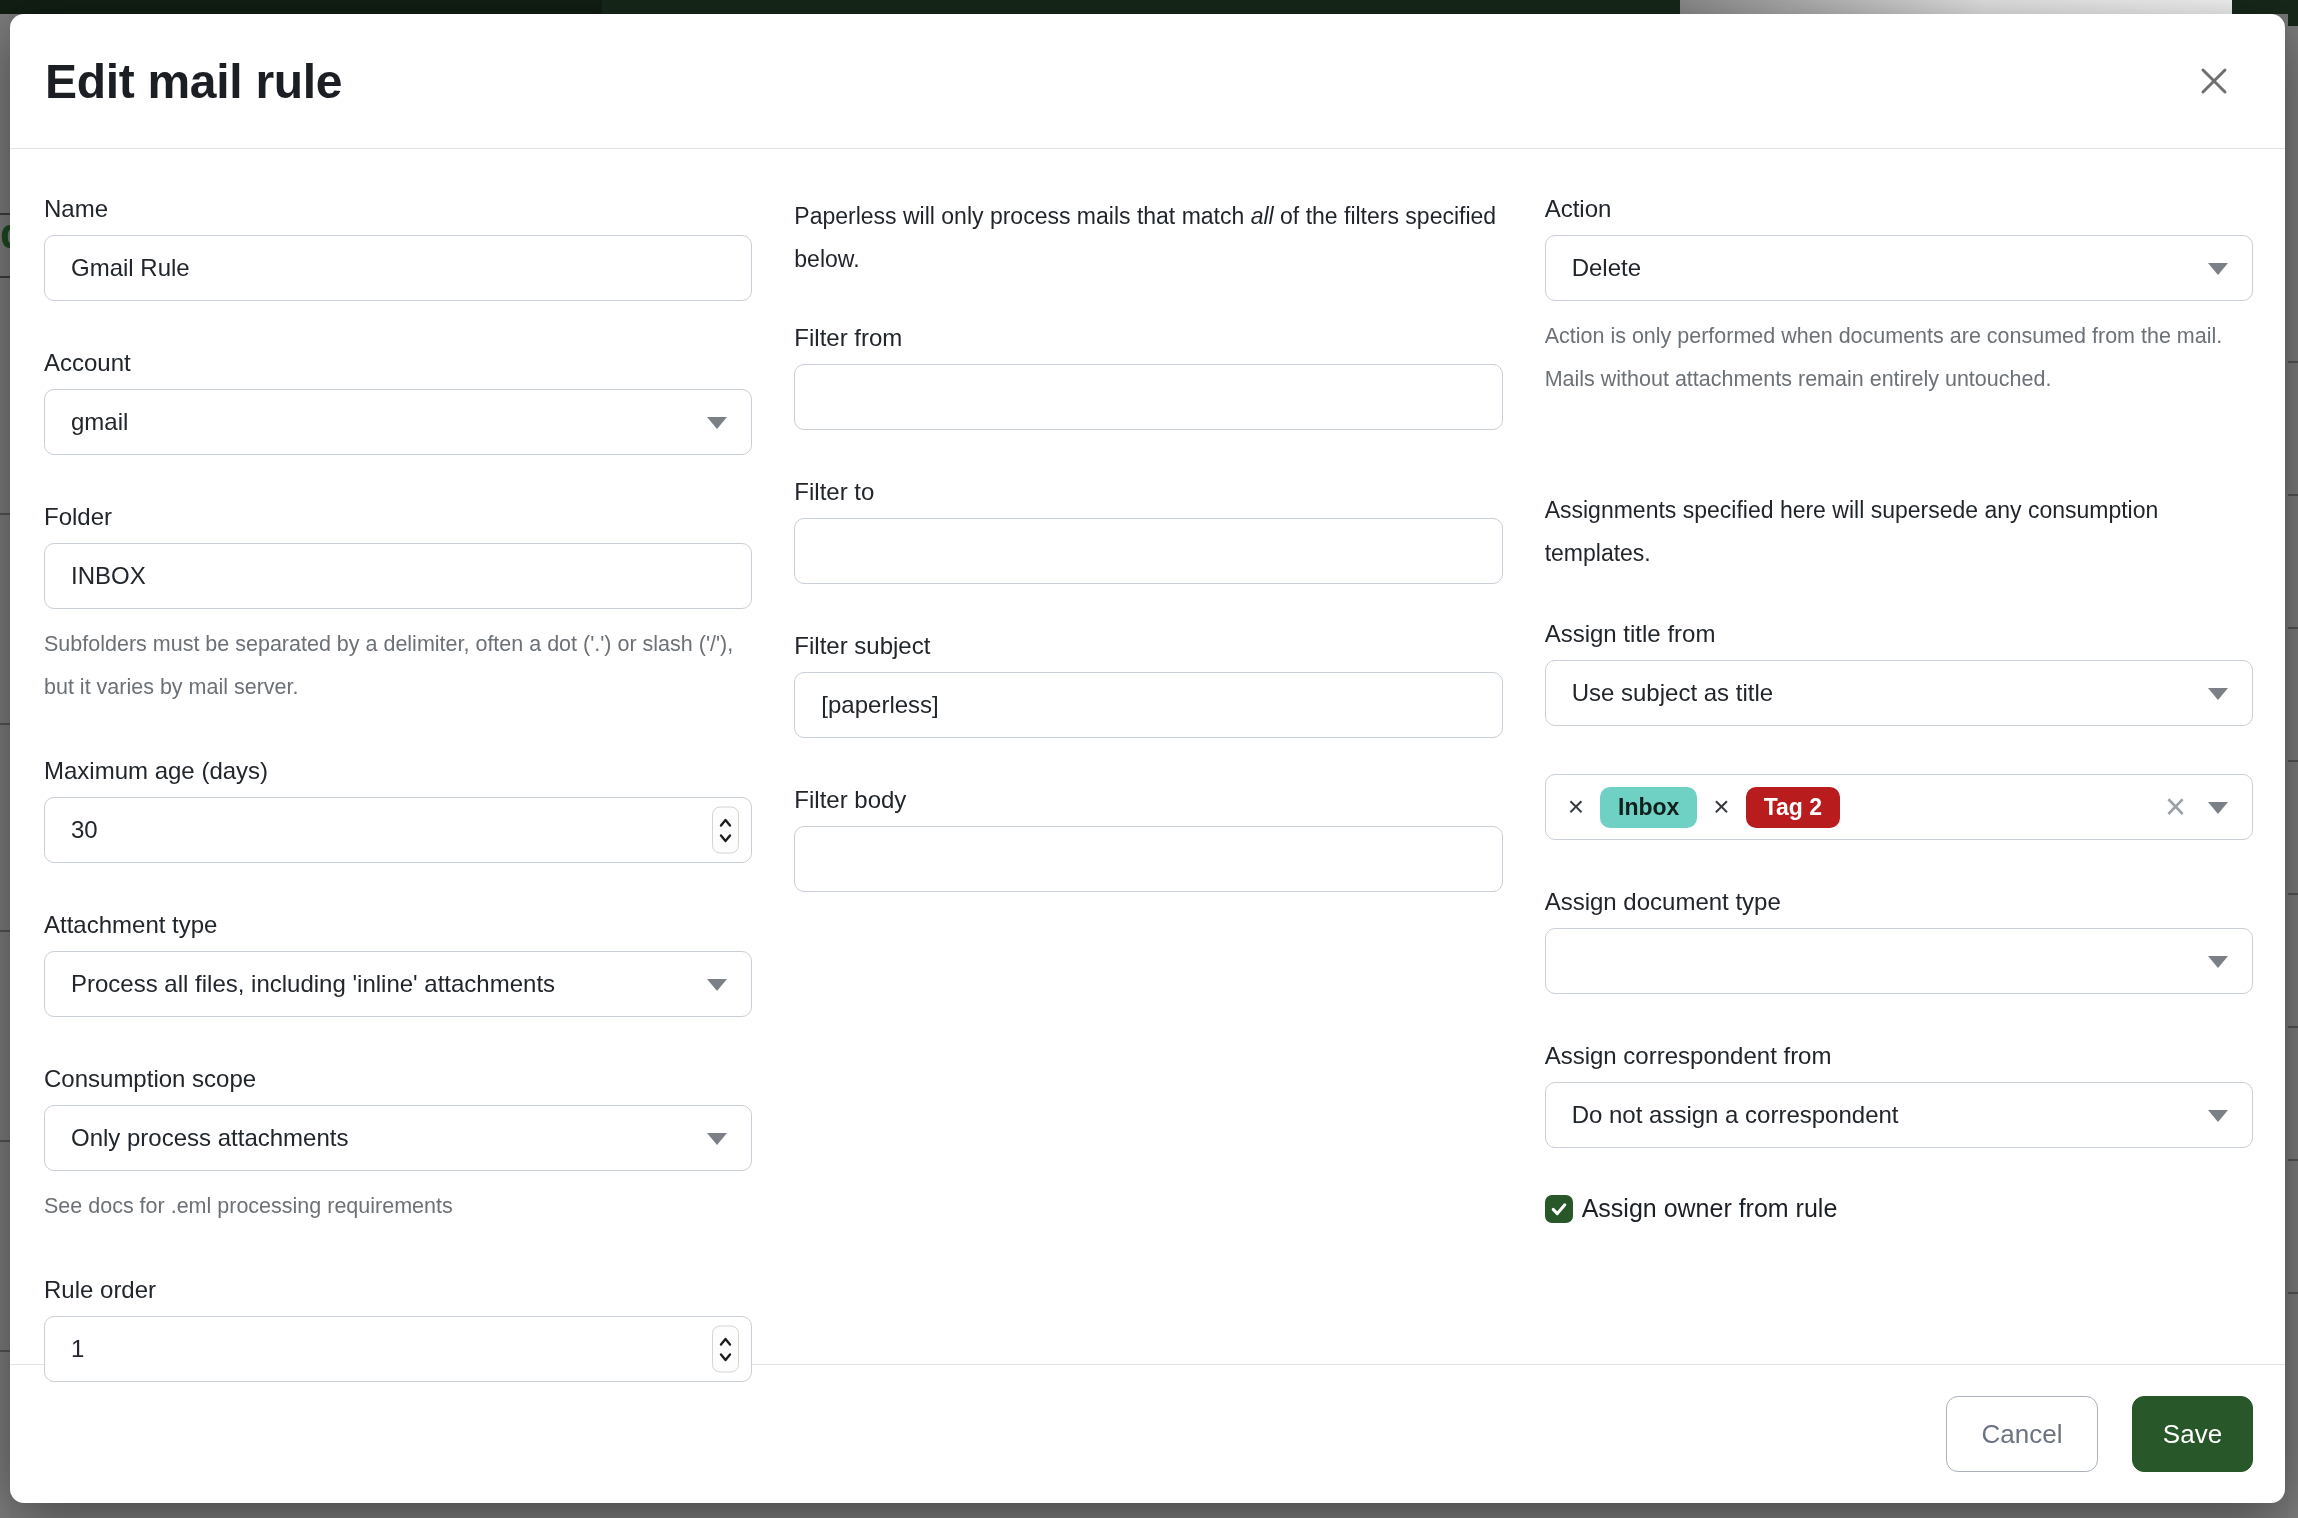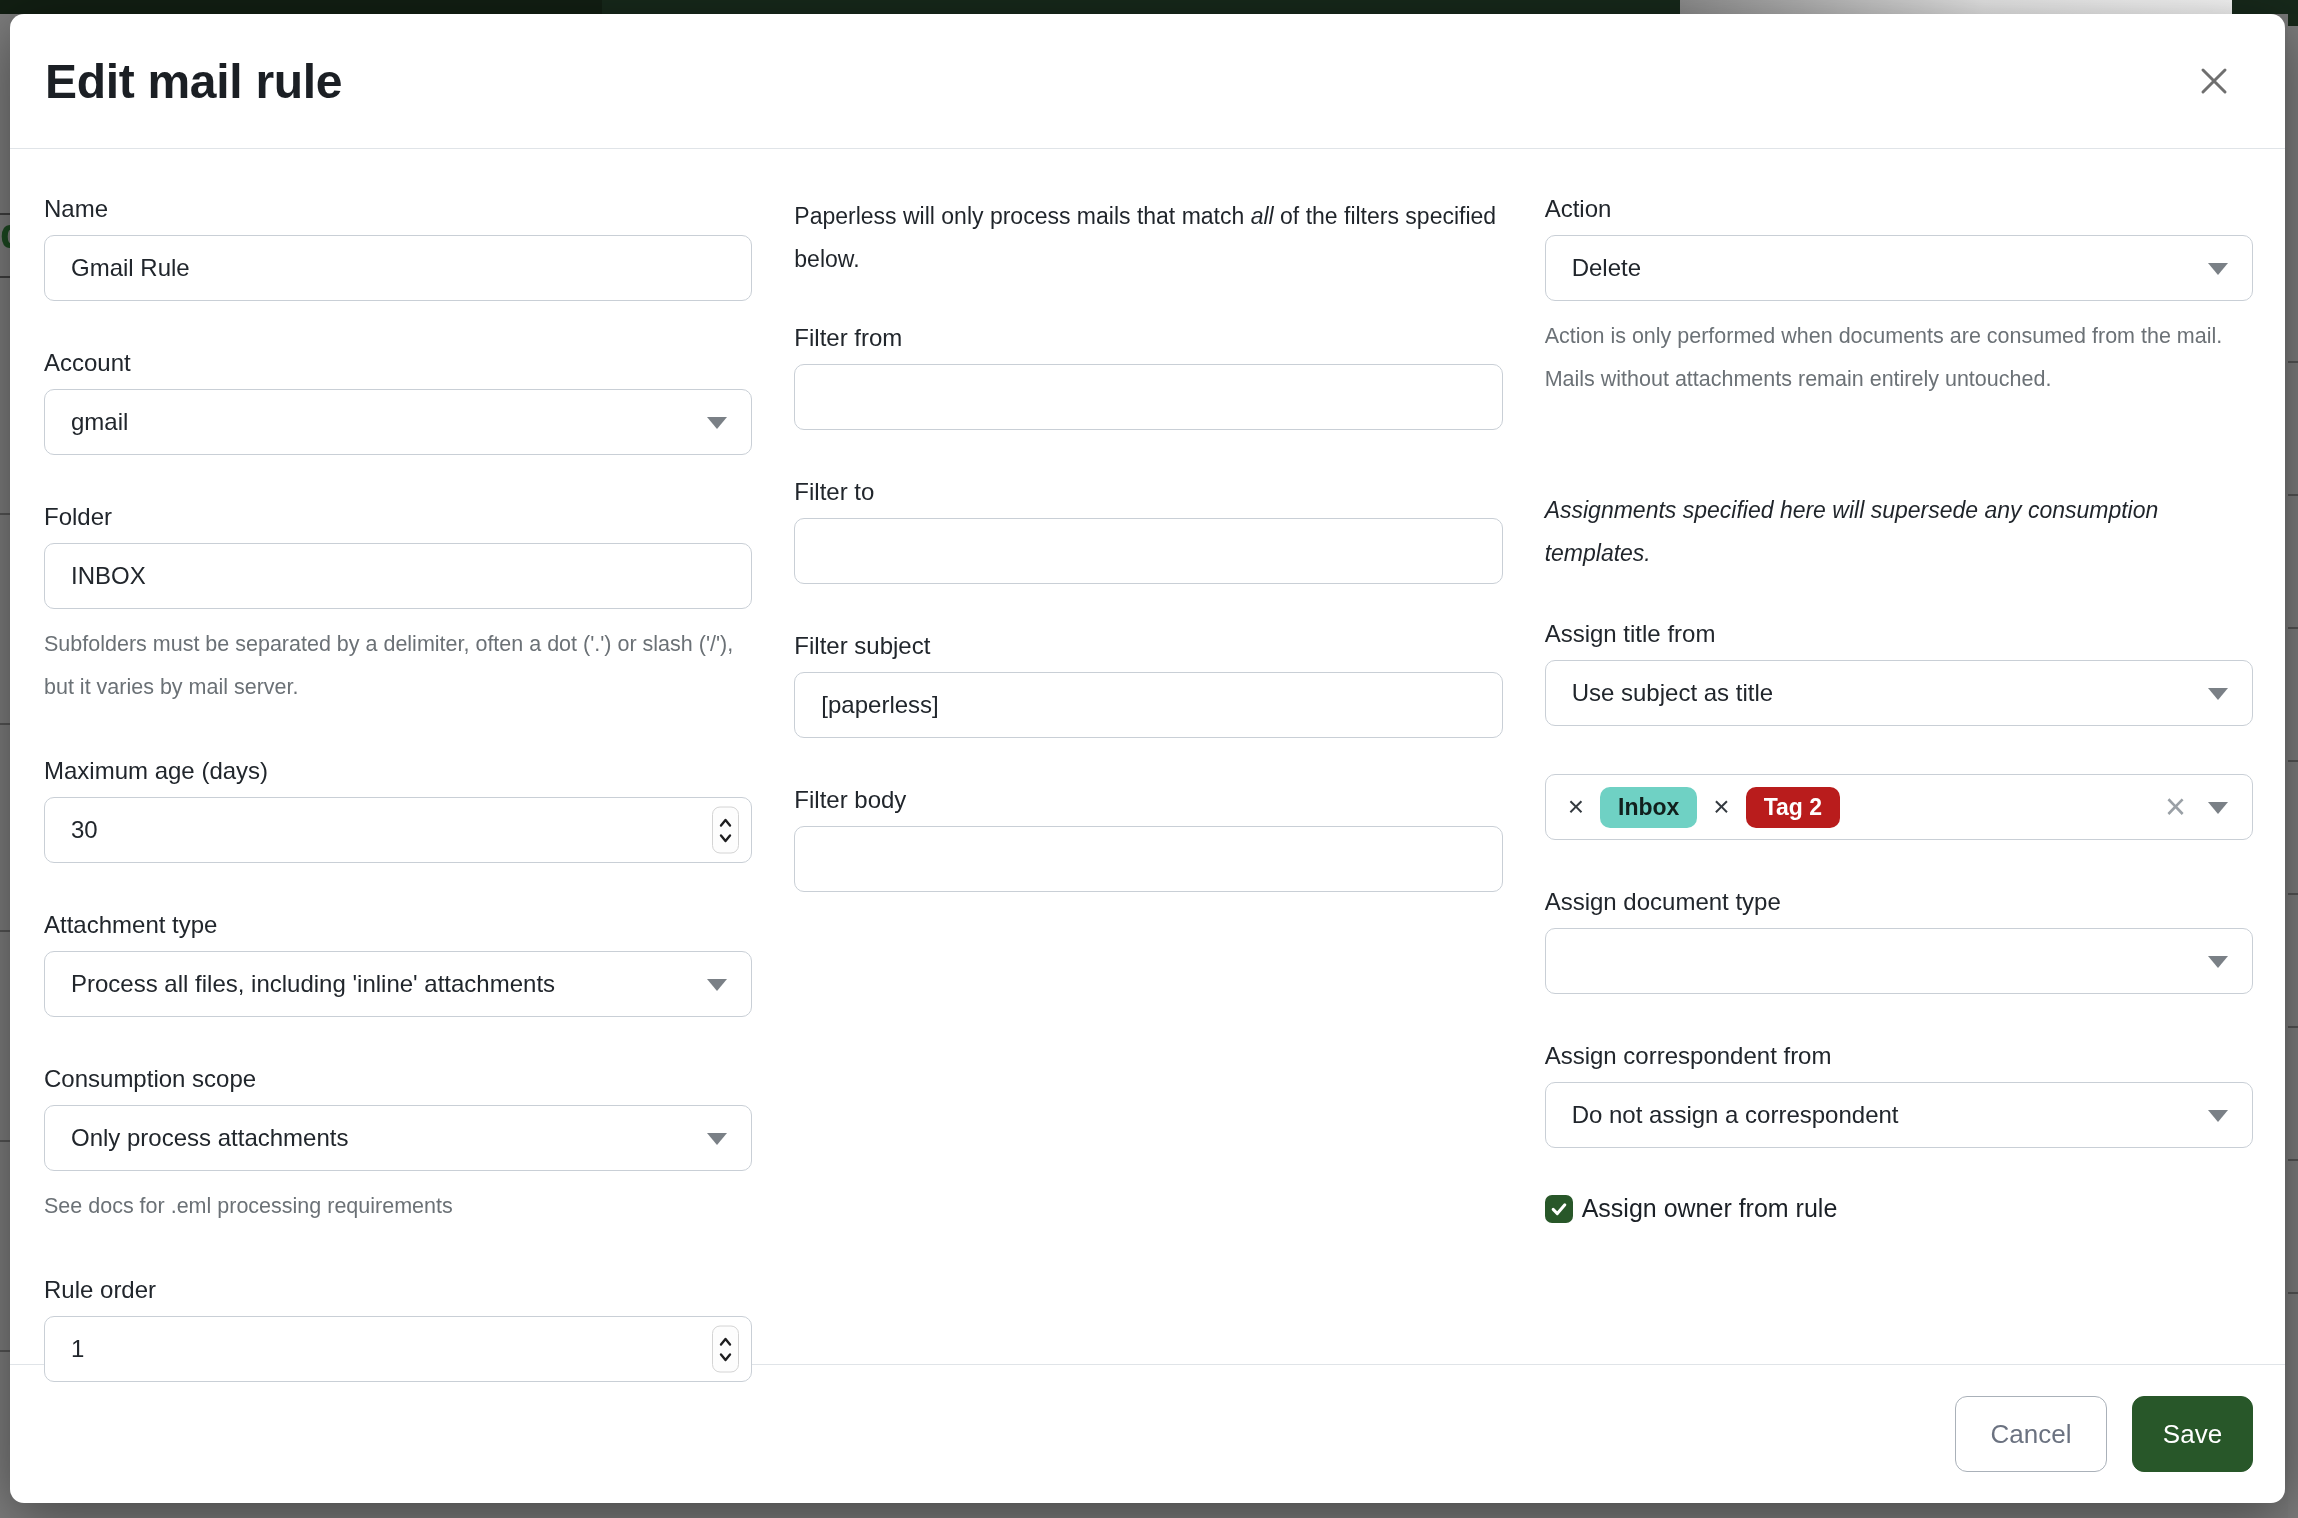--- a/index.html
+++ b/index.html
@@ -70,21 +70,21 @@
     width:27px; height:47px; background:#fdfdfd;
     border:1px solid #d4d4d4; border-radius:8px;
     display:flex; align-items:center; justify-content:center; cursor:pointer;
   }
   .number-wrap { position:relative; }
 
   .help { font-size:21.5px; line-height:2.0; color:#6b7176; margin-top:14px; }
 
   .note { font-size:23px; line-height:1.85; color:#1f242a; margin-bottom:44px; }
   .note .em { font-style:italic; }
-  .assignments-note { font-size:23px; line-height:1.85; color:#1f242a; font-style:italic;
+  .assignments-note { font-size:23px; line-height:1.85; color:#1f242a; 
                       margin-top:88px; margin-bottom:46px; }
 
   
   .tags-control { padding:0 110px 0 20px; gap:14px; }
   .tag-remove { font-size:28px; color:#343a40; cursor:pointer; padding:0 2px; }
   .tag-pill { border-radius:10px; padding:7px 18px; font-size:23px; font-weight:700; white-space:nowrap; }
   .tag-inbox { background:#6fd1c4; color:#11201d; }
   .tag-2     { background:#b91c1c; color:#ffffff; }
   .tags-clear { position:absolute; right:66px; font-size:36px; font-weight:400; color:#9aa0a6; cursor:pointer; line-height:1; }
 
@@ -92,21 +92,21 @@
   .checkbox-row { display:flex; align-items:flex-end; gap:9px; margin-top:46px; }
   .checkbox {
     width:28px; height:28px; border-radius:7px; background:#285729;
     display:flex; align-items:center; justify-content:center; cursor:pointer; flex:0 0 28px;
   }
   .checkbox-label { font-size:25px; color:#1b2026; }
 
   .modal-footer {
     flex:1; border-top:1px solid #e0e4e8;
     display:flex; align-items:center; justify-content:flex-end;
-    gap:25px; padding:0 32px;
+    gap:34px; padding:0 32px;
   }
   .btn { height:76px; border-radius:12px; font-size:26px; font-family:"Liberation Sans",sans-serif;
          display:flex; align-items:center; justify-content:center; cursor:pointer; }
   .btn-cancel { width:152px; background:#fff; border:1.5px solid #aab1b9; color:#6b7280; }
   .btn-save   { width:121px; background:#285729; border:1.5px solid #285729; color:#fff; }
 </style>
 </head>
 <body>
 
 <div class="topbar">

